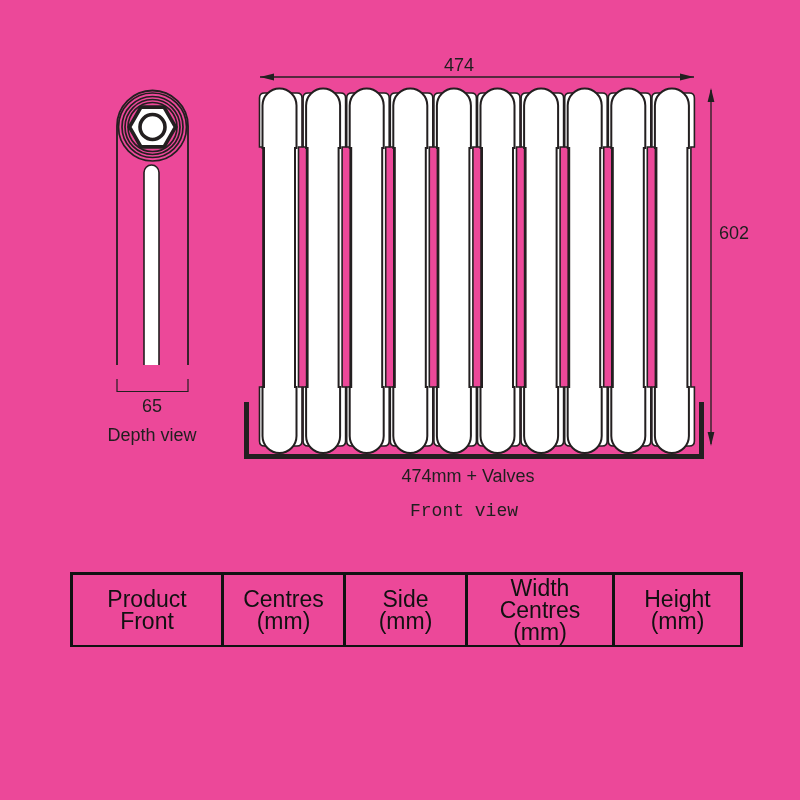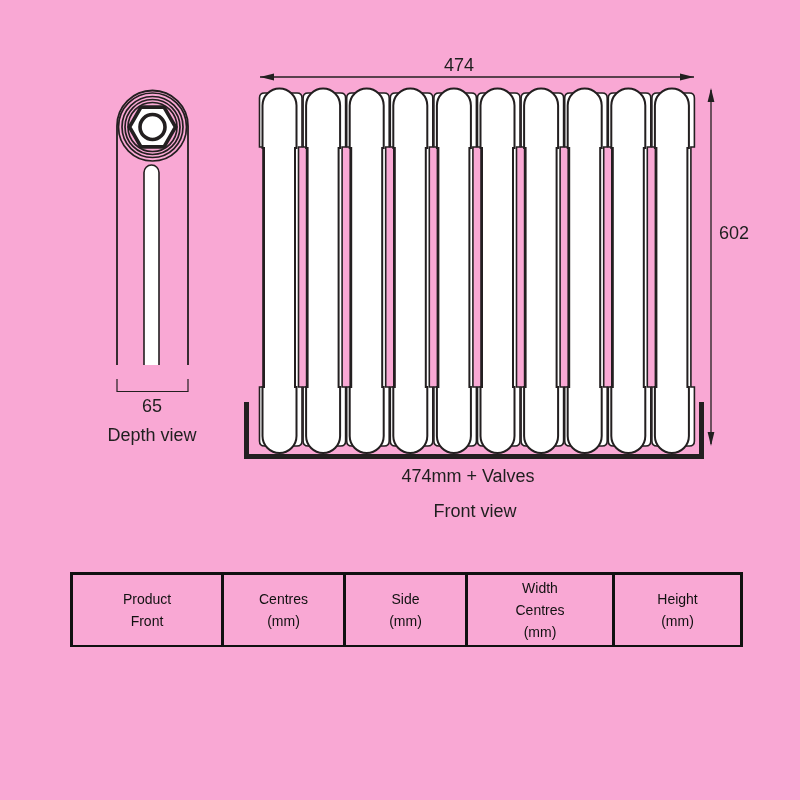--- a/index.html
+++ b/index.html
@@ -1,23 +1,23 @@
 <!DOCTYPE html>
 <html><head>
 <meta charset="utf-8">
 <style>
   html,body{margin:0;padding:0;background:#fff;}
-  #stage{position:relative;width:800px;height:800px;background:#f9a8d4;overflow:hidden;
+  #stage{position:relative;width:800px;height:800px;background:#ec4899;overflow:hidden;
          font-family:"Liberation Sans","DejaVu Sans",sans-serif;color:#1a1a1a;}
   #drawing{position:absolute;left:0;top:0;}
   .lbl{position:absolute;white-space:nowrap;font-size:18px;color:#1f1f1f;}
   .lbl.center{transform:translateX(-50%);}
   
   #spec-table{position:absolute;left:70px;top:572px;width:670px;border-collapse:collapse;
-              table-layout:fixed;font-size:14px;color:#111;}
+              table-layout:fixed;font-size:23px;color:#111;}
   #spec-table td{border:3px solid #111;text-align:center;vertical-align:middle;
                  padding:0;line-height:22px;overflow:hidden;}
   #spec-table tr.hdr td{height:70px;border-bottom-width:2px;}
   #spec-table tr.val td{height:36px;border-top-width:2px;}
   #spec-table td span{display:block;}
 </style>
 </head>
 <body>
 
 <div id="stage">
@@ -83,21 +83,21 @@
         </g>
       </g>
     </g>
   </svg>
 
   <div class="lbl center" style="left:459px;top:55px;">474</div>
   <div class="lbl" style="left:719px;top:223px;">602</div>
   <div class="lbl center" style="left:152px;top:396px;">65</div>
   <div class="lbl center" style="left:152px;top:425px;">Depth view</div>
   <div class="lbl center" style="left:468px;top:466px;">474mm + Valves</div>
-  <div class="lbl center" style="left:475px;top:501px;">Front view</div>
+  <div class="lbl center" style="left:464px;top:501px;font-family:Liberation Mono, monospace;">Front view</div>
 
   <table id="spec-table">
     <colgroup>
       <col style="width:151px">
         <col style="width:122px">
         <col style="width:122px">
       <col style="width:147px">
         <col style="width:128px">
     </colgroup>
     <tbody>

